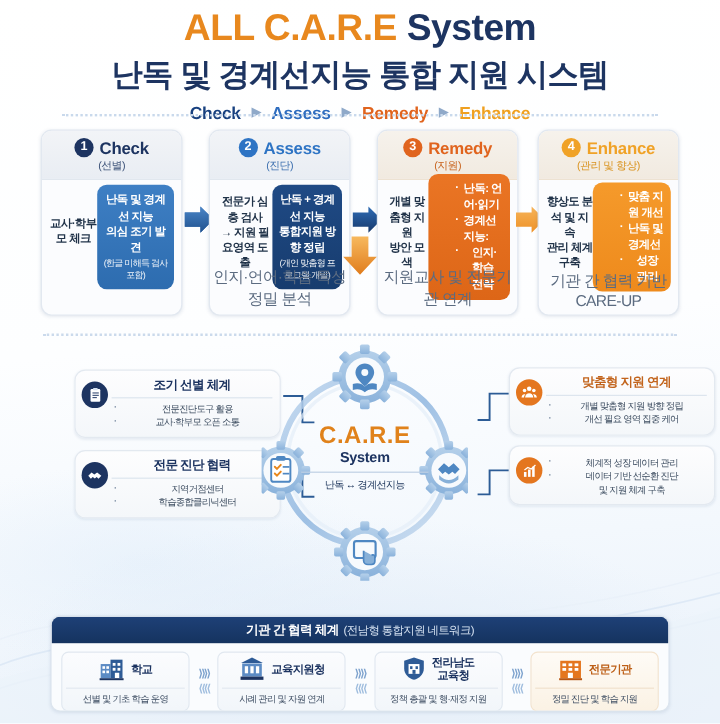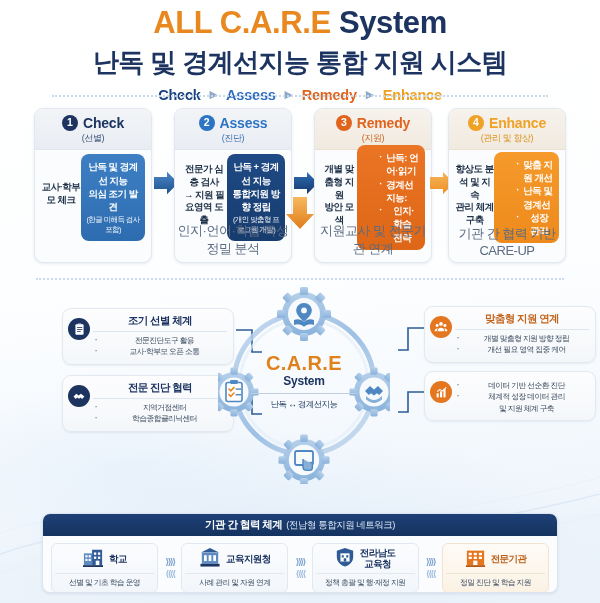--- a/index.html
+++ b/index.html
@@ -540,22 +540,22 @@
     <div class="side-box sb-r2">
       <div class="sb-icon ic-or">
         <svg width="13" height="13" viewBox="0 0 16 16">
             <rect x="2" y="9" width="2.6" height="5" fill="#fff"></rect>
             <rect x="6.2" y="6.5" width="2.6" height="7.5" fill="#fff"></rect>
             <rect x="10.4" y="3.5" width="2.6" height="10.5" fill="#fff"></rect>
             <path d="M2.5 7 L6 4.4 L9.5 6 L13.8 1.8" stroke="#fff" stroke-width="1.3" fill="none"></path>
           </svg>
       </div>
       <div class="sb-list">
+        <div class="sb-item bul">체계적 성장 데이터 관리</div>
         <div class="sb-item bul">데이터 기반 선순환 진단</div>
-        <div class="sb-item bul">체계적 성장 데이터 관리</div>
         <div class="sb-item cont">및 지원 체계 구축</div>
       </div>
     </div>
 
     <div class="care-center">
       <svg width="172" height="200" viewBox="0 0 172 200">
         <defs>
           <linearGradient id="ringg" x1="0" y1="0" x2="1" y2="1">
             <stop offset="0%" stop-color="#BFD6EE"></stop>
             <stop offset="50%" stop-color="#8FB6DF"></stop>

